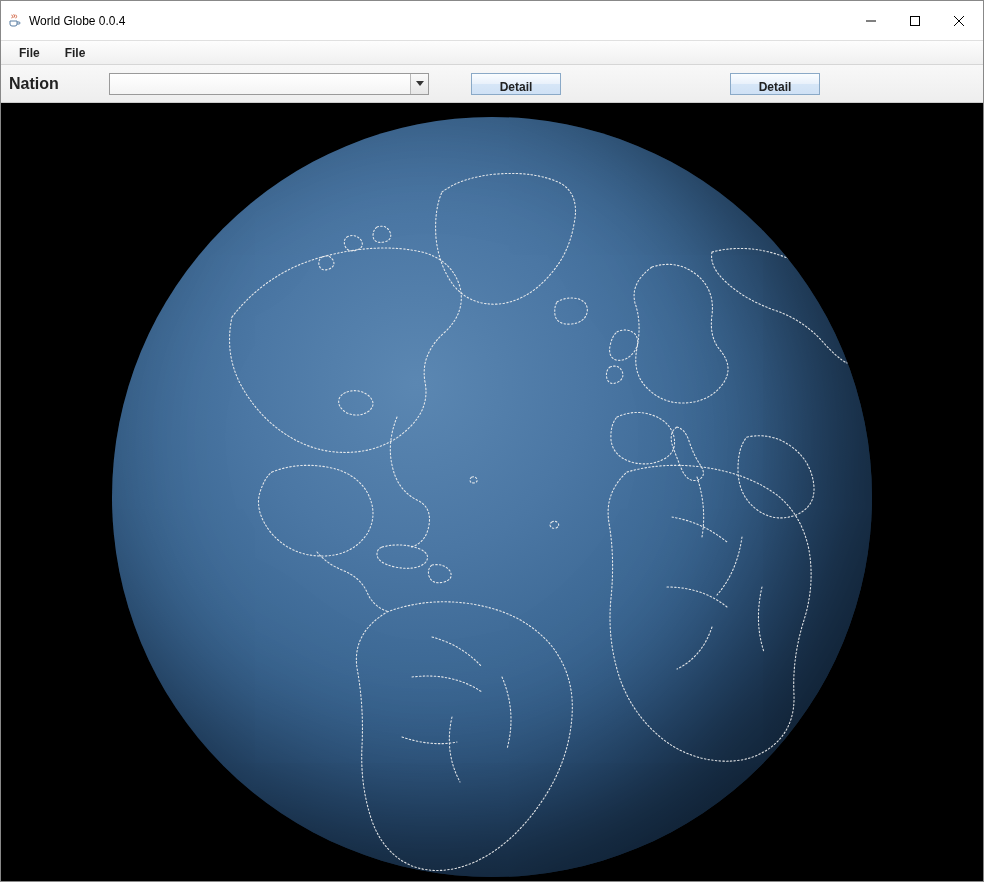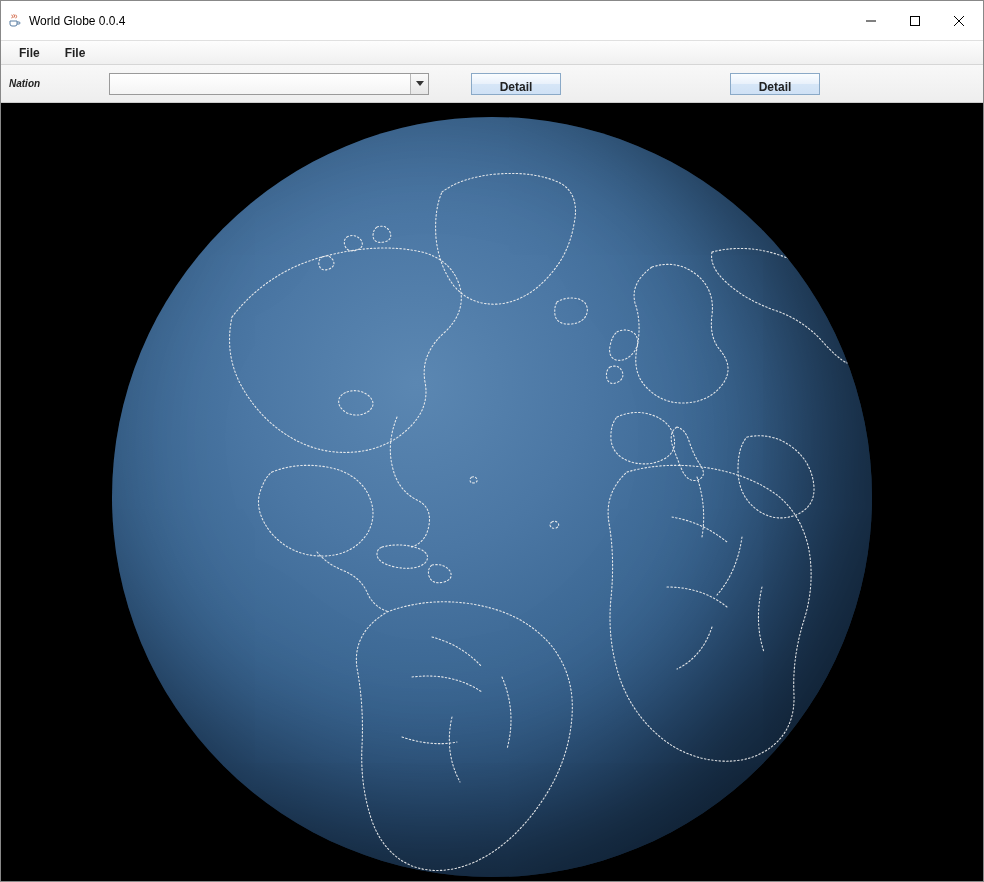--- a/index.html
+++ b/index.html
@@ -57,26 +57,25 @@
   .toolbar {
     height: 38px;
     background: linear-gradient(to bottom, #f8f8f8, #eeeeee);
     display: flex;
     align-items: center;
     padding: 0 6px;
     border-bottom: 1px solid #ccc;
     gap: 12px;
   }
   .toolbar .label {
-    font-size: 10px;
+    font-size: 16px;
     font-weight: 600;
     color: #222;
     width: 90px;
     padding-left: 2px;
-    font-style: italic;
   }
   .toolbar .combo {
     position: relative;
     width: 320px;
     height: 22px;
     background: linear-gradient(to bottom, #fff, #f4f4f4);
     border: 1px solid #9a9a9a;
     display: flex;
     align-items: center;
   }

